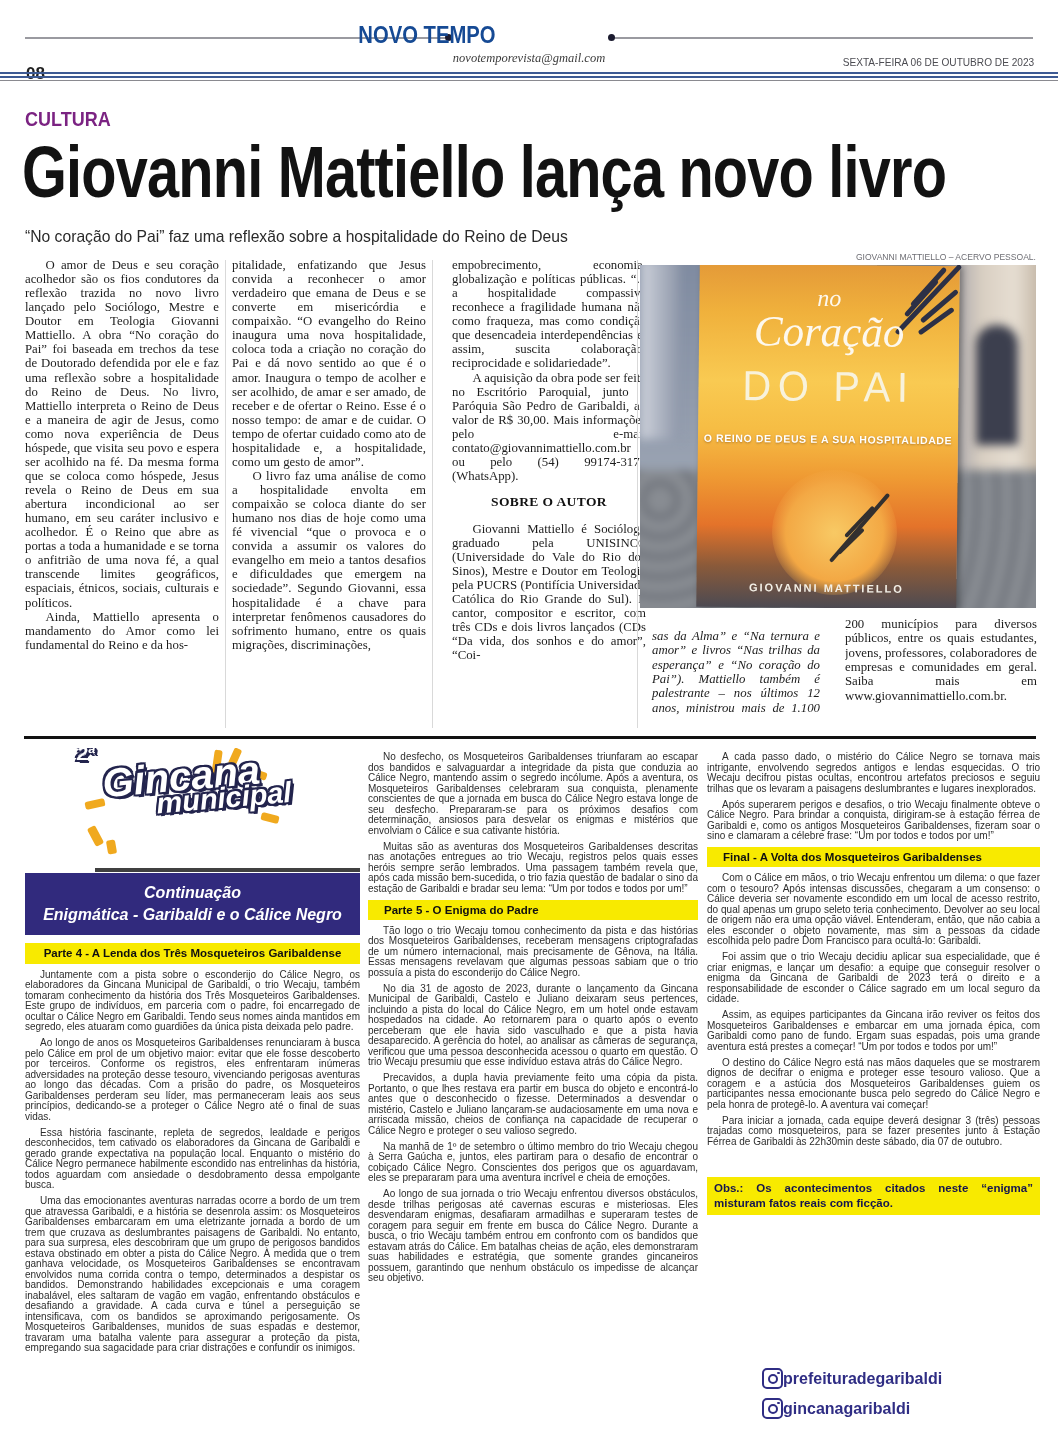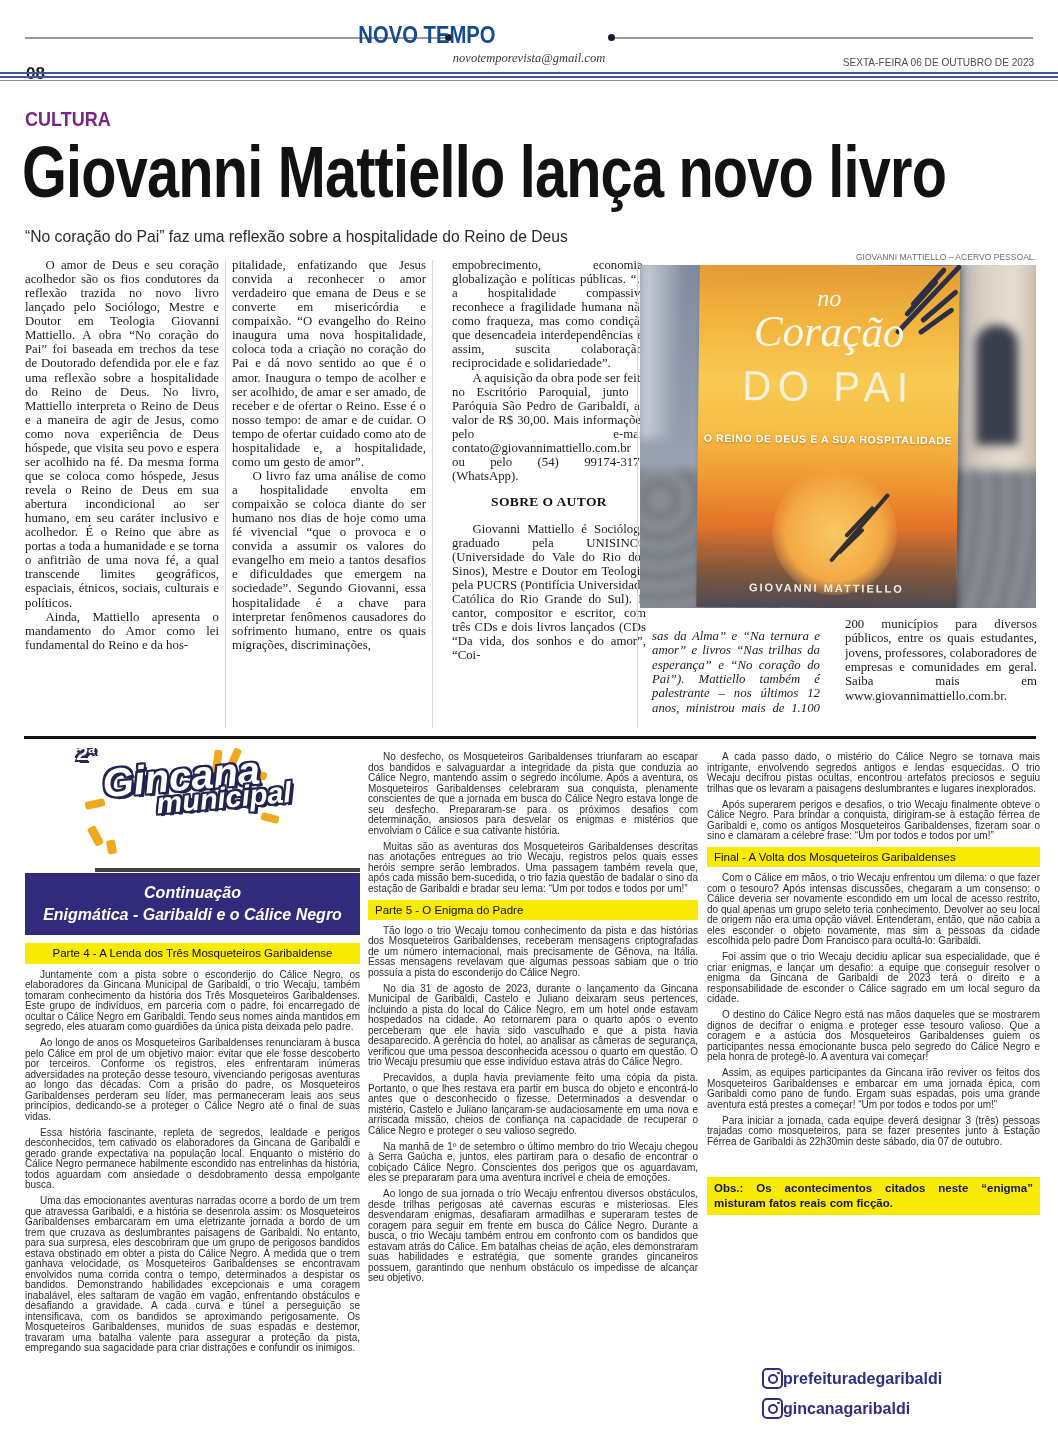--- a/index.html
+++ b/index.html
@@ -63,22 +63,22 @@
   .plant{position:absolute;pointer-events:none;}
 
   .under-photo{position:absolute;top:617px;width:192px;height:100px;overflow:hidden;
                font-family:"Liberation Serif",serif;font-size:12.8px;line-height:1.12;
                text-align:justify;color:#1c1c1c;}
   .section-divider{position:absolute;top:736px;left:24px;width:1012px;height:2.5px;background:#111;}
 
   
   .gz-col{position:absolute;font-size:10px;line-height:1.05;color:#2d2d2d;text-align:justify;overflow:hidden;}
   .gz-col p{margin:0 0 5.5px;text-indent:1.5em;}
-  .yellow-head{background:#f8ea00;font-weight:normal;color:#101010;font-size:11.5px;line-height:1.25;
-               padding:3px 7px;margin:2px 0 6px;text-indent:0 !important;text-align:left;}
+  .yellow-head{background:#f8ea00;font-weight:bold;color:#101010;font-size:11.5px;line-height:1.25;
+               padding:3px 16px;margin:2px 0 6px;text-indent:0 !important;text-align:left;}
   .yellow-head.center{text-align:center;}
 
   .logo-wrap{position:relative;height:116px;margin-bottom:4px;text-decoration:underline;}
   .logo-core{position:absolute;left:78px;top:10px;transform:rotate(-5deg);}
   .logo-word{font-style:italic;font-weight:bold;color:#fff;line-height:.85;
              text-shadow:-2px -2px 0 #23244d,2px -2px 0 #23244d,-2px 2px 0 #23244d,2px 2px 0 #23244d,
                          0 -2px 0 #23244d,0 2px 0 #23244d,-2px 0 0 #23244d,2px 0 0 #23244d,3px 3px 0 #23244d;}
   .logo-w1{font-size:40px;}
   .logo-w2{font-size:29px;margin:-4px 0 0 52px;}
   .logo-ed{position:absolute;left:52px;top:-4px;font-size:19px;font-weight:bold;font-style:italic;color:#fff;
@@ -220,22 +220,22 @@
     <p>Na manhã de 1º de setembro o último membro do trio Wecaju chegou à Serra Gaúcha e, juntos, eles partiram para o desafio de encontrar o cobiçado Cálice Negro. Conscientes dos perigos que os aguardavam, eles se prepararam para uma aventura incrível e cheia de emoções.</p>
     <p>Ao longo de sua jornada o trio Wecaju enfrentou diversos obstáculos, desde trilhas perigosas até cavernas escuras e misteriosas. Eles desvendaram enigmas, desafiaram armadilhas e superaram testes de coragem para seguir em frente em busca do Cálice Negro. Durante a busca, o trio Wecaju também entrou em confronto com os bandidos que estavam atrás do Cálice. Em batalhas cheias de ação, eles demonstraram suas habilidades e estratégia, que somente grandes gincaneiros possuem, garantindo que nenhum obstáculo os impedisse de alcançar seu objetivo.</p>
   </div>
 
   <div class="gz-col" style="left:707px;top:752px;width:333px;height:610px;">
     <p>A cada passo dado, o mistério do Cálice Negro se tornava mais intrigante, envolvendo segredos antigos e lendas esquecidas. O trio Wecaju decifrou pistas ocultas, encontrou artefatos preciosos e seguiu trilhas que os levaram a paisagens deslumbrantes e lugares inexplorados.</p>
     <p>Após superarem perigos e desafios, o trio Wecaju finalmente obteve o Cálice Negro. Para brindar a conquista, dirigiram-se à estação férrea de Garibaldi e, como os antigos Mosqueteiros Garibaldenses, fizeram soar o sino e clamaram a célebre frase: “Um por todos e todos por um!”</p>
     <div class="yellow-head">Final - A Volta dos Mosqueteiros Garibaldenses</div>
     <p>Com o Cálice em mãos, o trio Wecaju enfrentou um dilema: o que fazer com o tesouro? Após intensas discussões, chegaram a um consenso: o Cálice deveria ser novamente escondido em um local de acesso restrito, do qual apenas um grupo seleto teria conhecimento. Devolver ao seu local de origem não era uma opção viável. Entenderam, então, que não cabia a eles esconder o objeto novamente, mas sim a pessoas da cidade escolhida pelo padre Dom Francisco para ocultá-lo: Garibaldi.</p>
     <p>Foi assim que o trio Wecaju decidiu aplicar sua especialidade, que é criar enigmas, e lançar um desafio: a equipe que conseguir resolver o enigma da Gincana de Garibaldi de 2023 terá o direito e a responsabilidade de esconder o Cálice sagrado em um local seguro da cidade.</p>
+    <p>Assim, as equipes participantes da Gincana irão reviver os feitos dos Mosqueteiros Garibaldenses e embarcar em uma jornada épica, com Garibaldi como pano de fundo. Ergam suas espadas, pois uma grande aventura está prestes a começar! “Um por todos e todos por um!”</p>
     <p>O destino do Cálice Negro está nas mãos daqueles que se mostrarem dignos de decifrar o enigma e proteger esse tesouro valioso. Que a coragem e a astúcia dos Mosqueteiros Garibaldenses guiem os participantes nessa emocionante busca pelo segredo do Cálice Negro e pela honra de protegê-lo. A aventura vai começar!</p>
-    <p>Assim, as equipes participantes da Gincana irão reviver os feitos dos Mosqueteiros Garibaldenses e embarcar em uma jornada épica, com Garibaldi como pano de fundo. Ergam suas espadas, pois uma grande aventura está prestes a começar! “Um por todos e todos por um!”</p>
     <p>Para iniciar a jornada, cada equipe deverá designar 3 (três) pessoas trajadas como mosqueteiros, para se fazer presentes junto à Estação Férrea de Garibaldi às 22h30min deste sábado, dia 07 de outubro.</p>
     <div class="obs-box">Obs.: Os acontecimentos citados neste “enigma” misturam fatos reais com ficção.</div>
   </div>
 
   <div class="insta">
     <div class="insta-row">
       <span class="ig-icon"></span>
       <span class="ig-handle">prefeituradegaribaldi</span>
     </div>
     <div class="insta-row">

